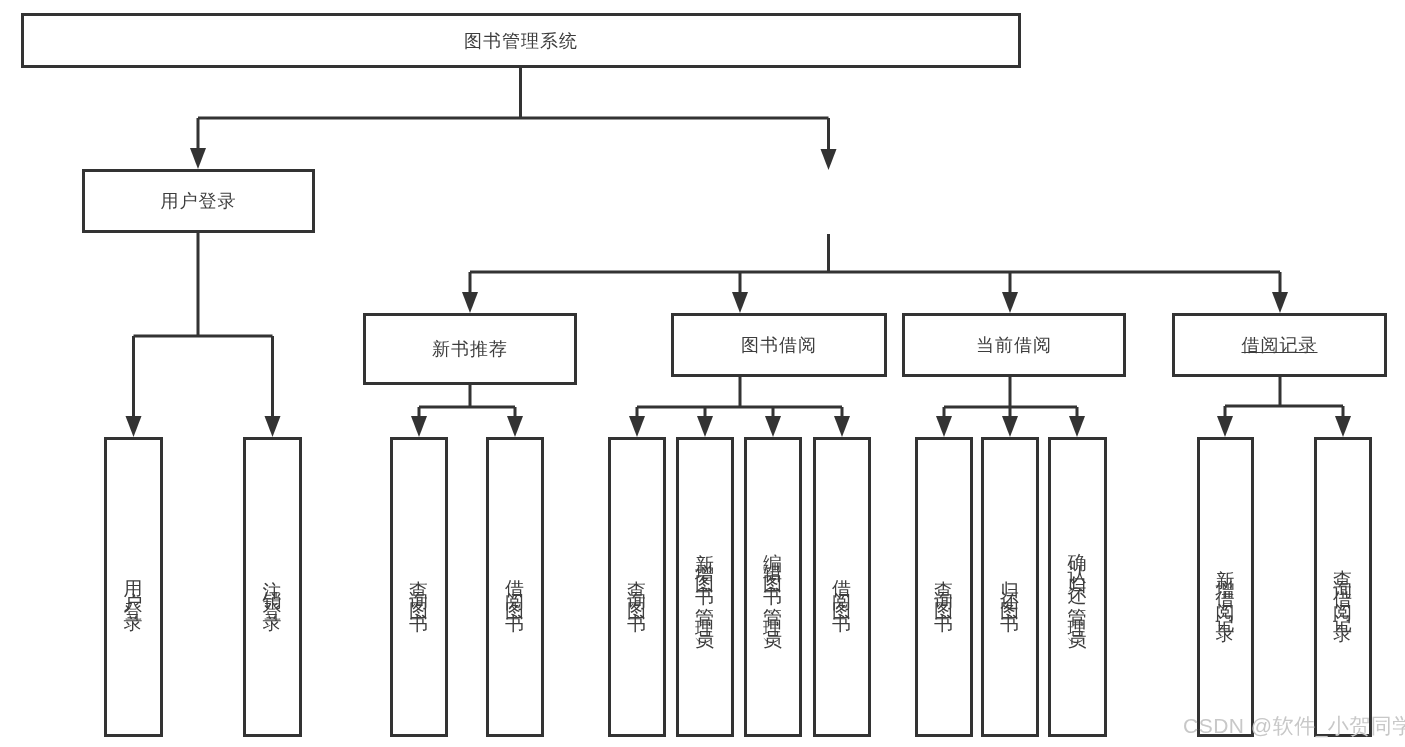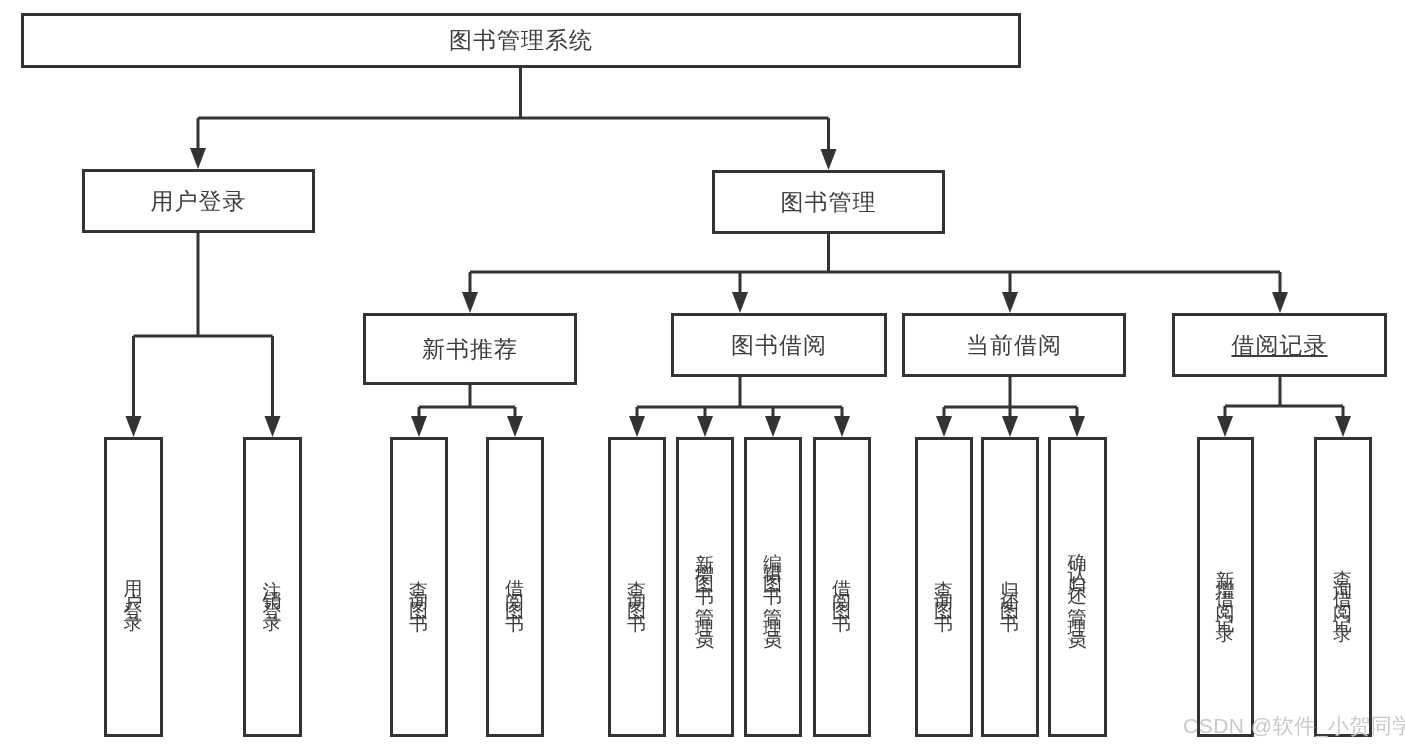--- a/index.html
+++ b/index.html
@@ -27,21 +27,21 @@
   }
   .hbox {
     position: absolute;
     box-sizing: border-box;
     border: 3px solid var(--line, #333333);
     background: var(--box_fill, #ffffff);
     color: var(--text, #3d3d3d);
     display: flex;
     align-items: center;
     justify-content: center;
-    font-size: 23px;
+    font-size: 18px;
     letter-spacing: 1px;
     white-space: nowrap;
   }
   .vbox {
     position: absolute;
     box-sizing: border-box;
     top: 437px;
     height: 300px;
     border: 3px solid var(--line, #333333);
     background: var(--box_fill, #ffffff);
@@ -95,21 +95,20 @@
     <polygon points="936,416 952,416 944,437"></polygon>
     <polygon points="1002,416 1018,416 1010,437"></polygon>
     <polygon points="1069,416 1085,416 1077,437"></polygon>
     <polygon points="1217,416 1233,416 1225,437"></polygon>
     <polygon points="1335,416 1351,416 1343,437"></polygon>
   </svg>
 
   <div class="hbox" style="left:21px; top:13px; width:1000px; height:55px;">图书管理系统</div>
 
   <div class="hbox" style="left:82px; top:169px; width:233px; height:64px;">用户登录</div>
-  <div class="hbox" style="left:712px; top:170px; width:233px; height:64px;">图书管理</div>
 
   <div class="hbox" style="left:363px; top:313px; width:214px; height:72px;">新书推荐</div>
   <div class="hbox" style="left:632px; top:313px; width:216px; height:64px;margin-left:39px;">图书借阅</div>
   <div class="hbox" style="left:902px; top:313px; width:224px; height:64px;">当前借阅</div>
   <div class="hbox" style="left:1172px; top:313px; width:215px; height:64px;text-decoration:underline;">借阅记录</div>
 
   <div class="vbox" style="left:104px; width:59px;">用户登录</div>
   <div class="vbox" style="left:243px; width:59px;">注销登录</div>
 
   <div class="vbox" style="left:390px; width:58px;">查询图书</div>

